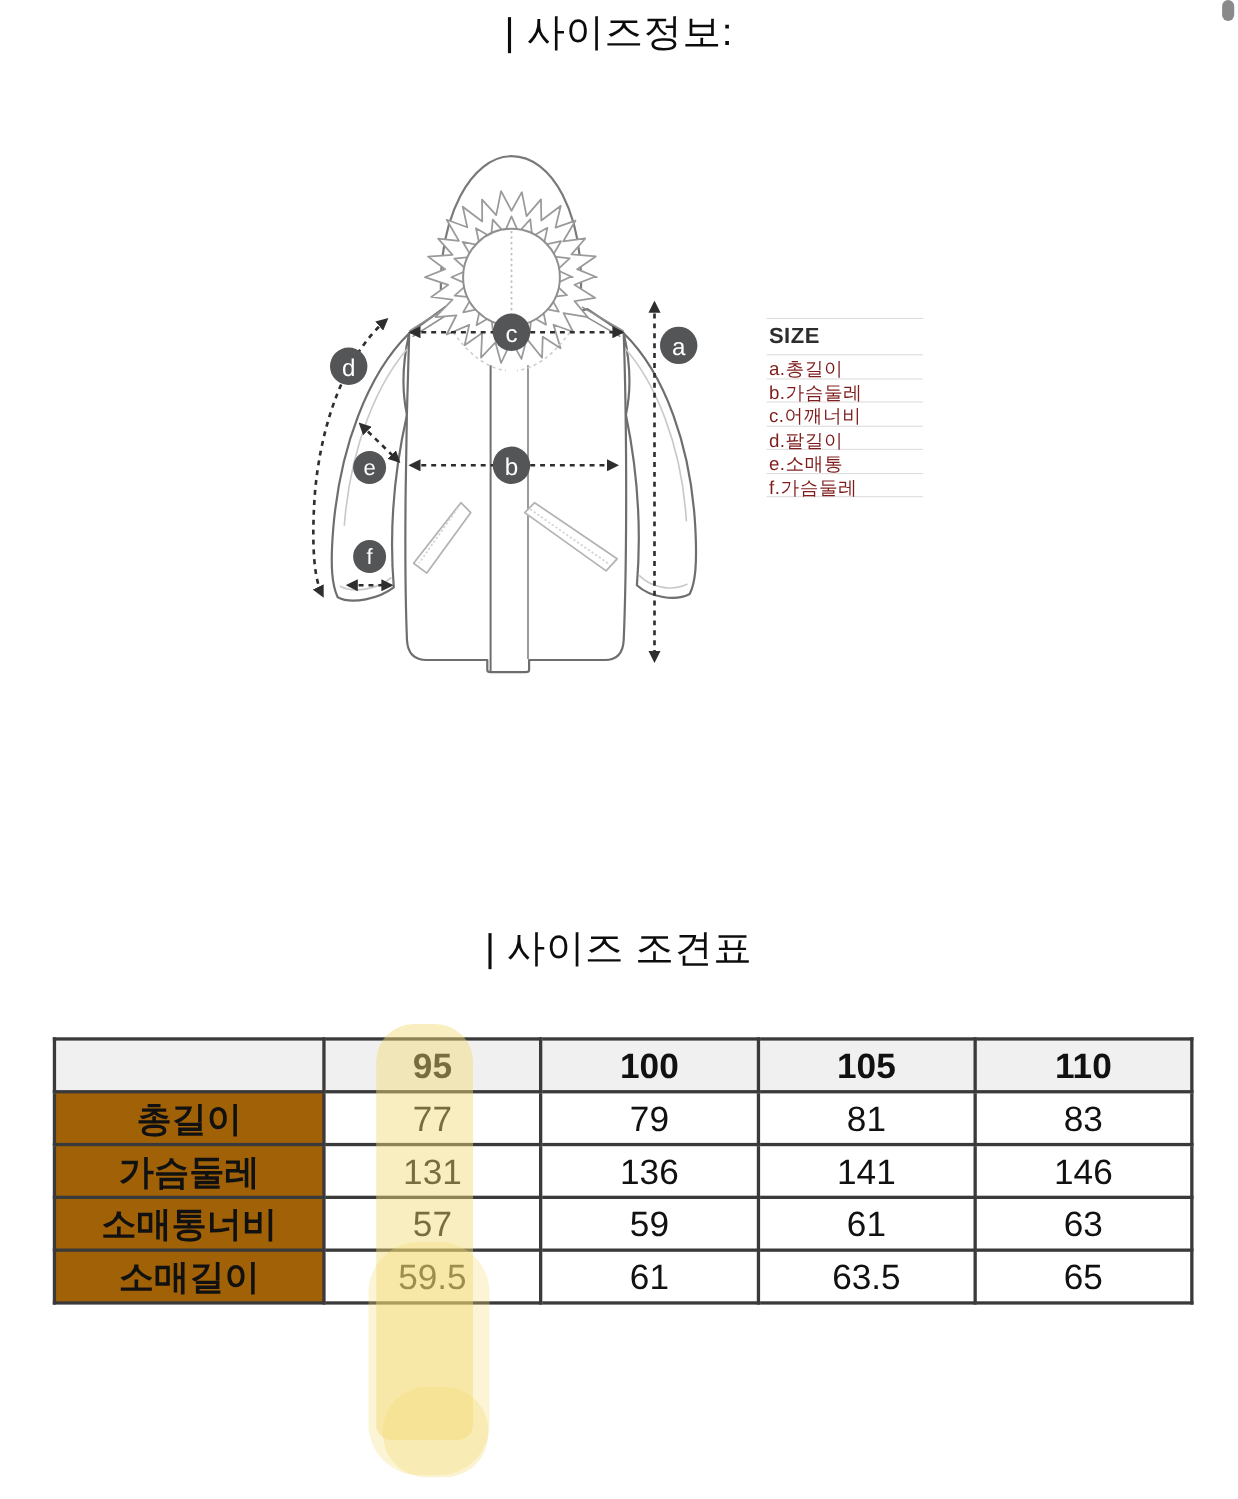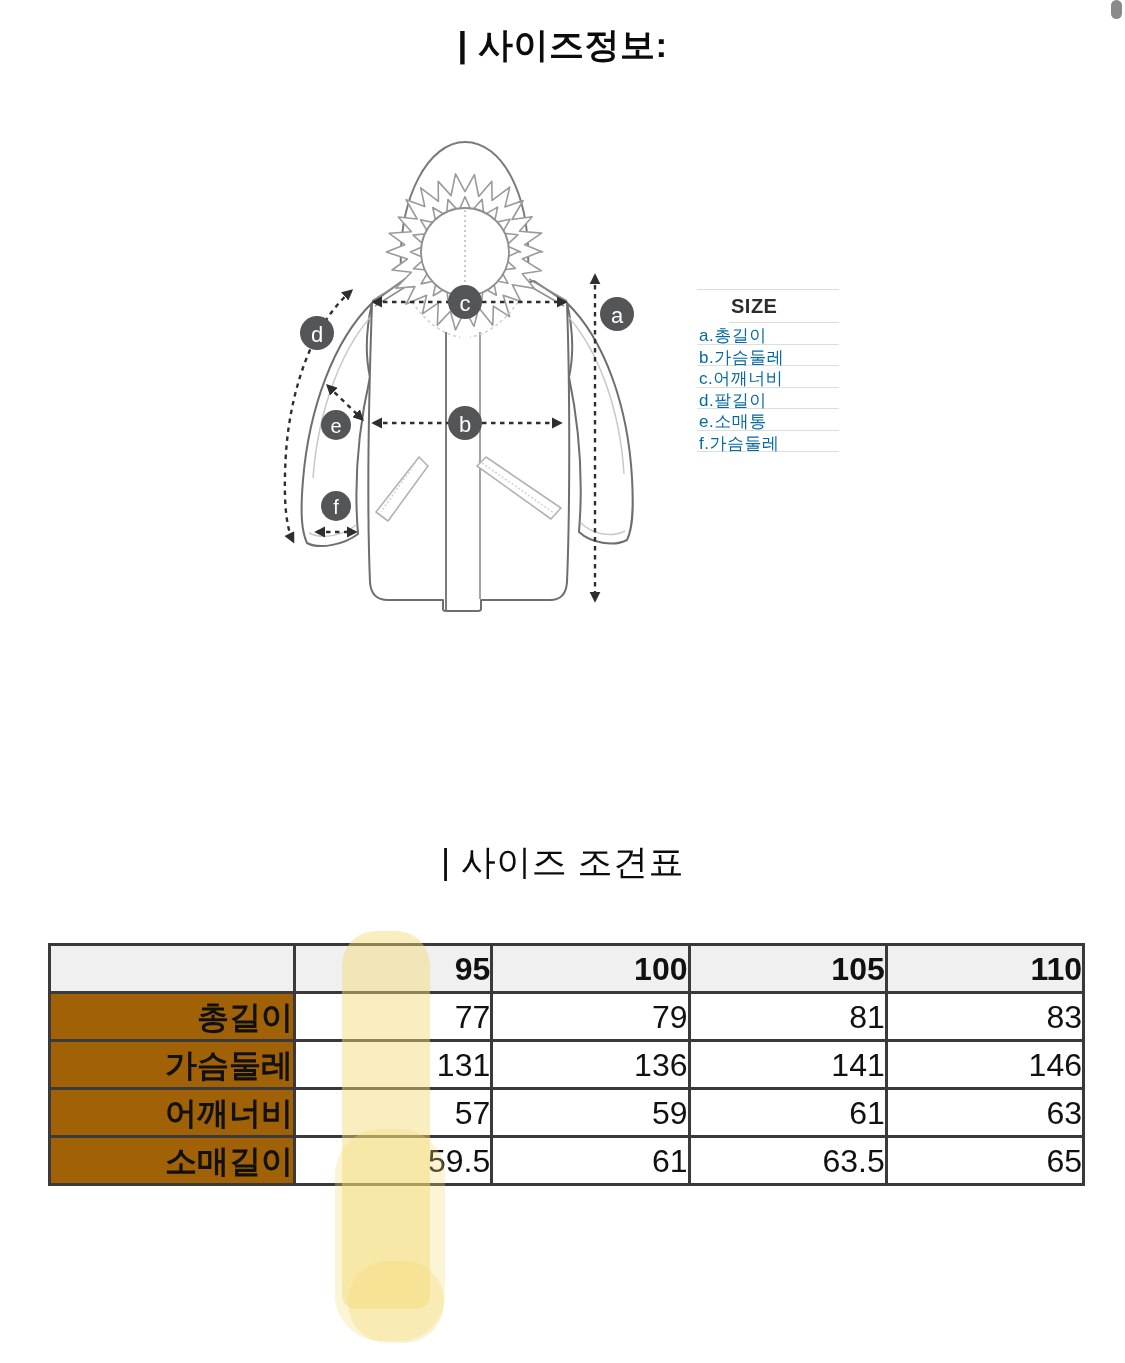--- a/index.html
+++ b/index.html
@@ -18,50 +18,50 @@
     font-family:"Liberation Sans","DejaVu Sans",sans-serif;color:#111;
   }
   .scroll-thumb{
     position:absolute;top:0;right:3px;width:11px;height:19px;
     background:var(--scrollbar-thumb);border-radius:6px;
   }
   .sec-title{
     position:absolute;left:0;width:100%;text-align:center;
     font-size:35px;font-weight:500;letter-spacing:0.5px;color:#0c0c0c;
   }
-  .t1{top:22px;font-weight:bold;}
+  .t1{top:6px;}
   .t2{top:839px;}
   .diagram{position:absolute;left:260px;top:130px;width:400px;height:530px;}
   .diagram svg{width:100%;height:100%;display:block;}
 
   
   .legend{
     position:absolute;left:697px;top:289px;width:142px;
     border-top:1px solid #dcdcdc;color:#333;
   }
   .legend-title{
     font-size:20px;font-weight:600;letter-spacing:0.5px;color:#2d2d2d;
-    padding:5px 2px 4px 2px;border-bottom:1px solid #dcdcdc;margin-left:32px;
+    padding:5px 2px 4px 2px;border-bottom:1px solid #dcdcdc;
   }
   .legend-item{
-    font-size:17px;color:#0369a1;letter-spacing:0.5px;
+    font-size:17px;color:#7f1d1d;letter-spacing:0.5px;
     padding:1px 2px 2px 2px;border-bottom:1px solid #dedede;height:21.5px;
     white-space:nowrap;
   }
 
   
   table.size{
     position:absolute;left:48px;top:943px;width:1037px;
     border-collapse:collapse;table-layout:fixed;
     font-size:32px;
   }
   table.size col.c0{width:245px;}
   table.size th,table.size td{
     border:3px solid var(--table-border);
-    height:48px;text-align:right;vertical-align:middle;
+    height:48px;text-align:center;vertical-align:middle;
     padding:0;line-height:1;
   }
   table.size thead th{background:var(--header-bg);font-weight:700;}
   table.size tbody th{font-weight:700;background:#a16207;}
   table.size td{font-weight:400;background:#fff;margin-left:13px;}
 
   
   .hl{
     position:absolute;left:342px;top:931px;width:88px;height:378px;
     background:rgba(242,217,116,0.46);
@@ -211,21 +211,21 @@
         <td>83</td>
       </tr>
       <tr>
         <th>가슴둘레</th>
         <td>131</td>
         <td>136</td>
         <td>141</td>
         <td>146</td>
       </tr>
       <tr>
-        <th>어깨너비</th>
+        <th>소매통너비</th>
         <td>57</td>
         <td>59</td>
         <td>61</td>
         <td>63</td>
       </tr>
       <tr>
         <th>소매길이</th>
         <td>59.5</td>
         <td>61</td>
         <td>63.5</td>

